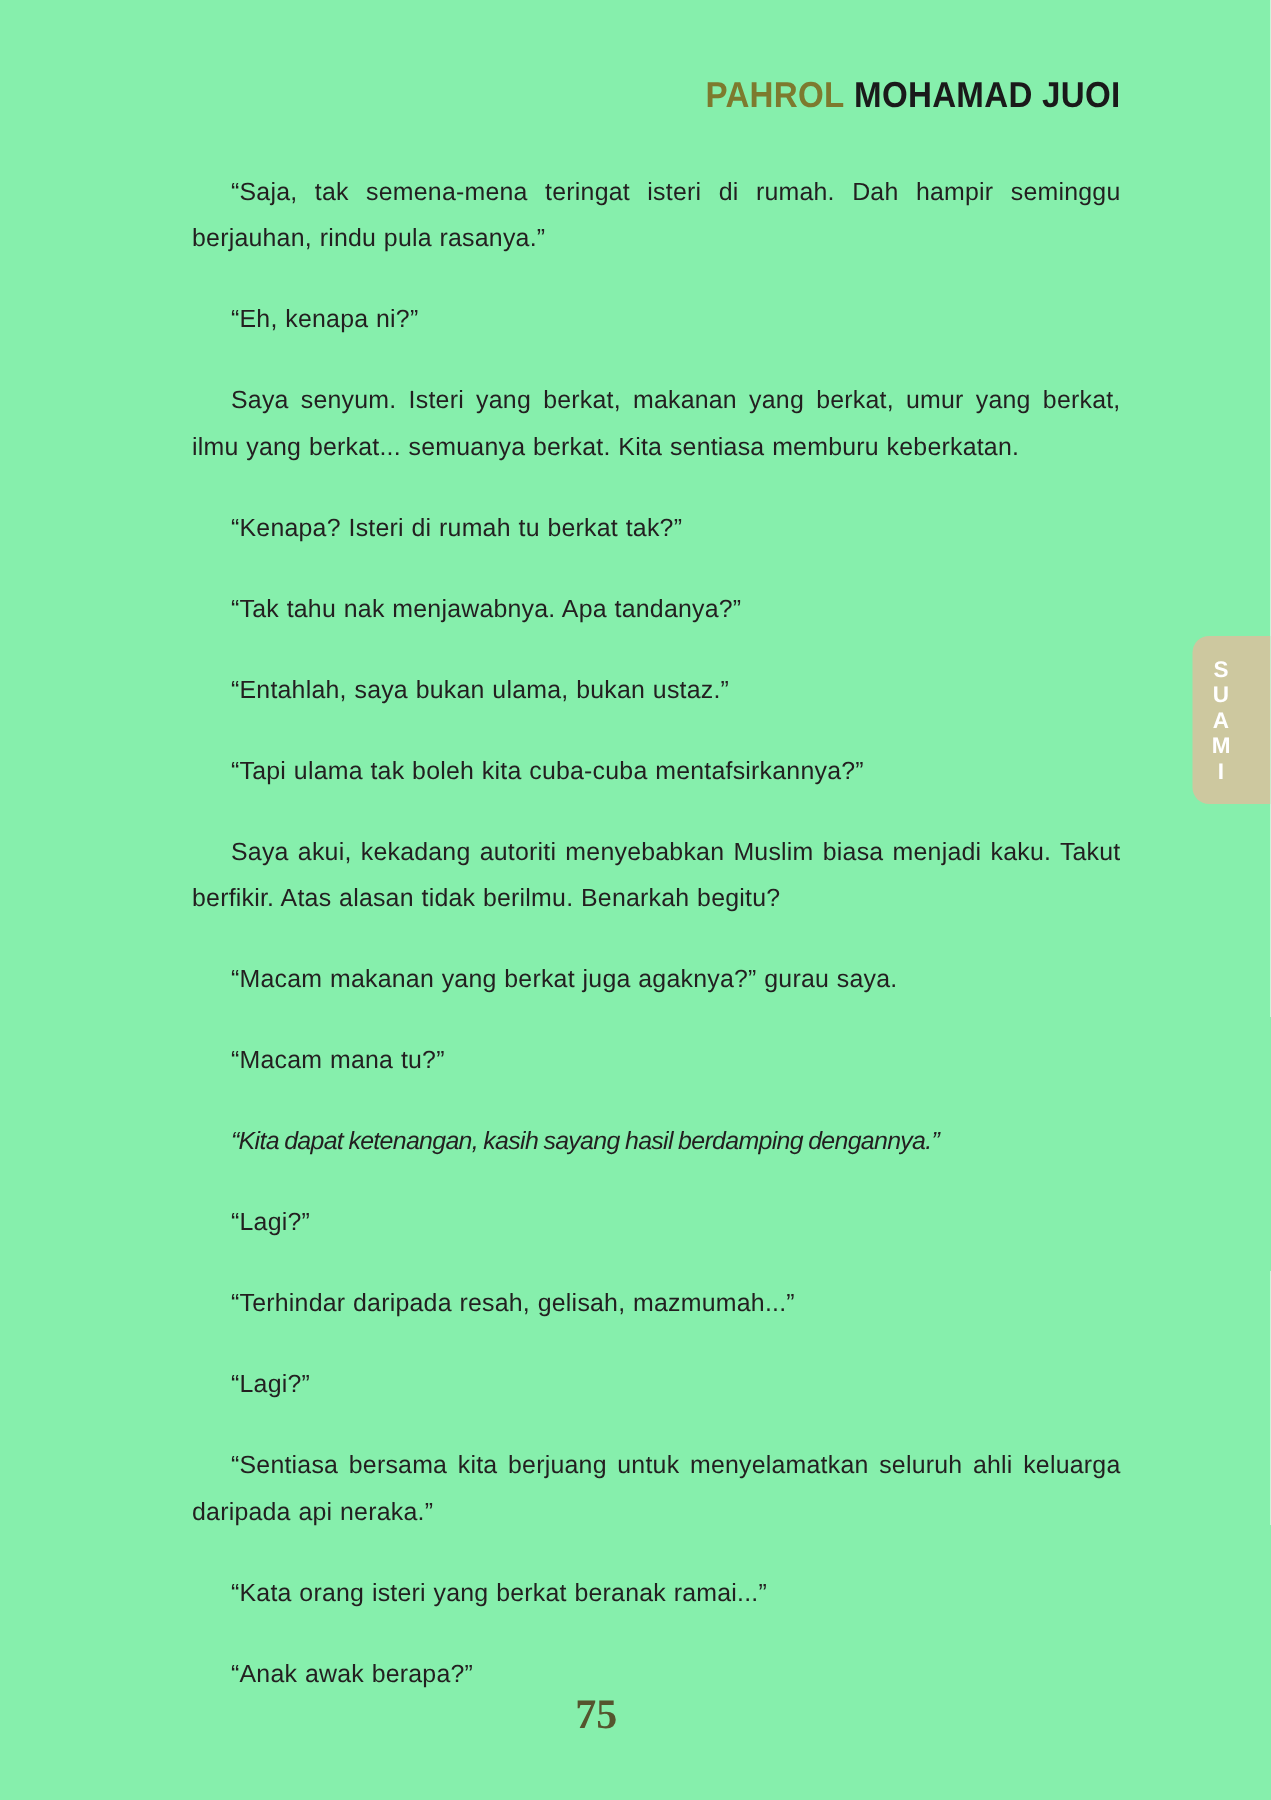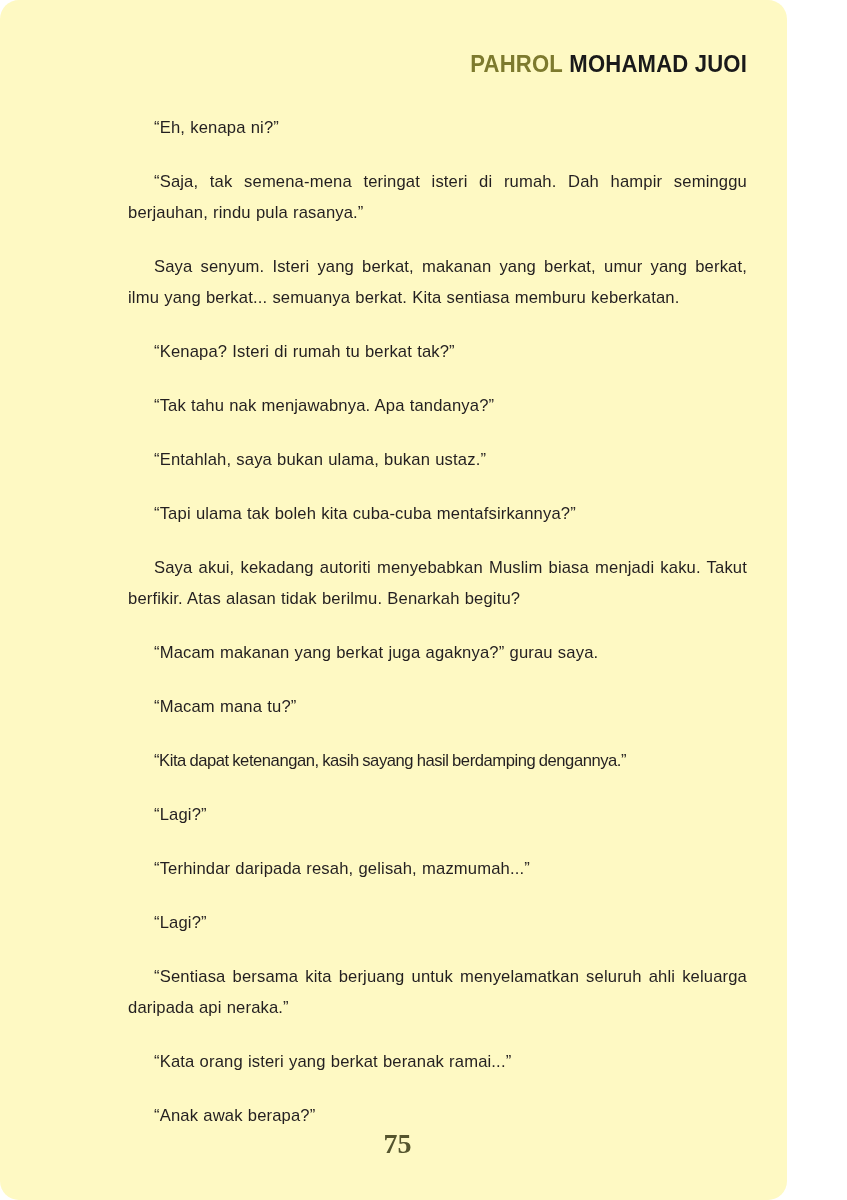--- a/index.html
+++ b/index.html
@@ -5,26 +5,25 @@
   html, body {
     margin: 0;
     padding: 0;
     background: #ffffff;
   }
   body {
     font-family: "Liberation Sans", sans-serif;
   }
   .page {
     position: relative;
-    width: 787px;
+    width: 847px;
     height: 1200px;
-    background: #fef9c3;
+    background: #86efac;
     overflow: hidden;
     box-sizing: border-box;
-    border-radius: 19px;
   }
 
   
   .running-head {
     position: absolute;
     top: 52px;
     left: 0;
     width: 747px;
     text-align: right;
     font-family: "Liberation Sans", sans-serif;
@@ -66,20 +65,21 @@
   }
   .para:last-child {
     margin-bottom: 0;
   }
   .para.single {
     text-align: left;
   }
   .para.tight {
     letter-spacing: -0.45px;
     word-spacing: -0.6px;
+    font-style: italic;
   }
 
   
   .side-tab {
     position: absolute;
     left: 795px;
     top: 424px;
     width: 62px;
     height: 112px;
     background: #cdc89f;
@@ -120,22 +120,22 @@
 </head>
 <body>
 
 <div class="page">
 
   <div class="running-head">
     <span class="rh-first">PAHROL</span><span>&nbsp;</span><span class="rh-rest">MOHAMAD JUOI</span>
   </div>
 
   <div class="body-copy">
+    <p class="para">“Saja, tak semena-mena teringat isteri di rumah. Dah hampir seminggu berjauhan, rindu pula rasanya.”</p>
     <p class="para single">“Eh, kenapa ni?”</p>
-    <p class="para">“Saja, tak semena-mena teringat isteri di rumah. Dah hampir seminggu berjauhan, rindu pula rasanya.”</p>
     <p class="para">Saya senyum. Isteri yang berkat, makanan yang berkat, umur yang berkat, ilmu yang berkat... semuanya berkat. Kita sentiasa memburu keberkatan.</p>
     <p class="para single">“Kenapa? Isteri di rumah tu berkat tak?”</p>
     <p class="para single">“Tak tahu nak menjawabnya. Apa tandanya?”</p>
     <p class="para single">“Entahlah, saya bukan ulama, bukan ustaz.”</p>
     <p class="para single">“Tapi ulama tak boleh kita cuba-cuba mentafsirkannya?”</p>
     <p class="para">Saya akui, kekadang autoriti menyebabkan Muslim biasa menjadi kaku. Takut berfikir. Atas alasan tidak berilmu. Benarkah begitu?</p>
     <p class="para single">“Macam makanan yang berkat juga agaknya?” gurau saya.</p>
     <p class="para single">“Macam mana tu?”</p>
     <p class="para single tight">“Kita dapat ketenangan, kasih sayang hasil berdamping dengannya.”</p>
     <p class="para single">“Lagi?”</p>

